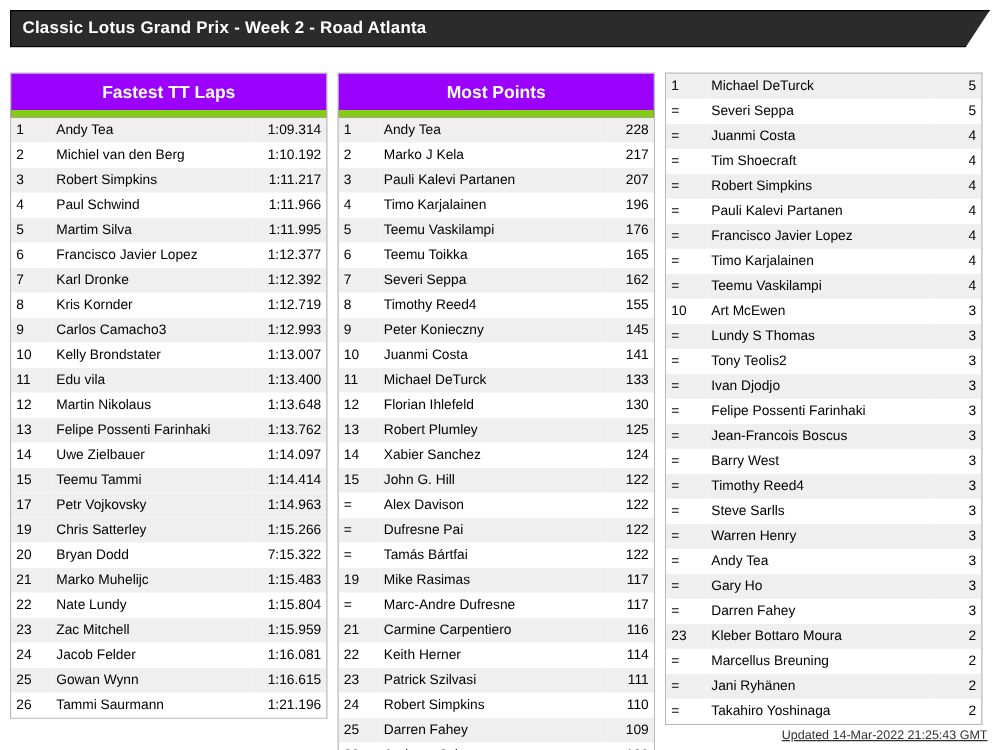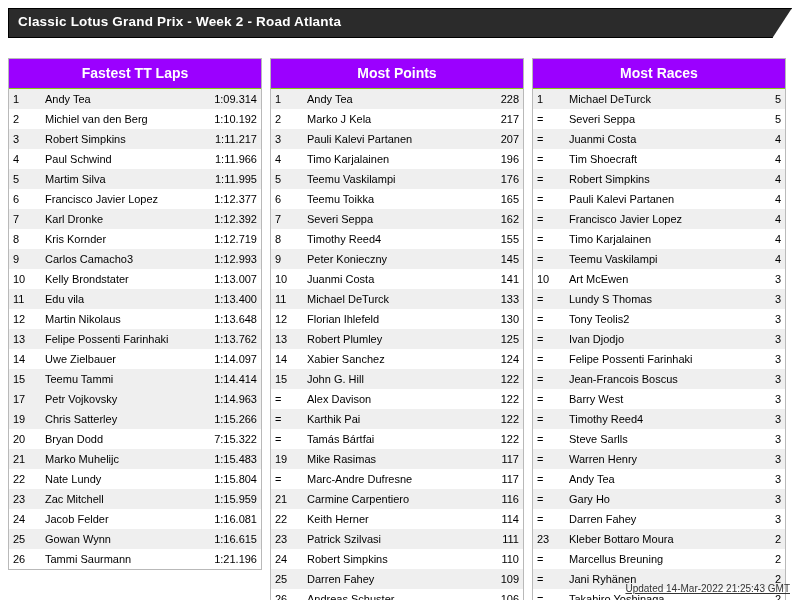--- a/index.html
+++ b/index.html
@@ -64,21 +64,21 @@
   .panel.points  { width: 254px; }
   .panel.races   { width: 254px; }
 
   .panel-header {
     background: #9b00ff;
     color: #ffffff;
     text-align: center;
     font-size: 14px;
     font-weight: bold;
     padding: 6px 0 7px 0;
-    border-bottom: 1px solid #84cc16;
+    border-bottom: 6px solid #84cc16;
   }
   table.tbl {
     width: 100%;
     border-collapse: collapse;
     font-size: 11px;
   }
   table.tbl td {
     padding: 2px 4px;
     height: 16px;
     line-height: 13px;
@@ -334,21 +334,21 @@
               <td class="name">John G. Hill</td>
               <td class="val num">122</td>
             </tr>
             <tr class="even">
               <td class="pos">=</td>
               <td class="name">Alex Davison</td>
               <td class="val num">122</td>
             </tr>
             <tr class="odd">
               <td class="pos">=</td>
-              <td class="name">Karthik Pai</td>
+              <td class="name">Dufresne Pai</td>
               <td class="val num">122</td>
             </tr>
             <tr class="even">
               <td class="pos">=</td>
               <td class="name">Tamás Bártfai</td>
               <td class="val num">122</td>
             </tr>
             <tr class="odd">
               <td class="pos">19</td>
               <td class="name">Mike Rasimas</td>
@@ -387,21 +387,20 @@
             <tr class="even">
               <td class="pos">26</td>
               <td class="name">Andreas Schuster</td>
               <td class="val num">106</td>
             </tr>
           </tbody>
       </table>
     </div>
 
     <div class="panel races">
-      <div class="panel-header">Most Races</div>
       <table class="tbl">
         <tbody>
             <tr class="odd">
               <td class="pos">1</td>
               <td class="name">Michael DeTurck</td>
               <td class="val num">5</td>
             </tr>
             <tr class="even">
               <td class="pos">=</td>
               <td class="name">Severi Seppa</td>

